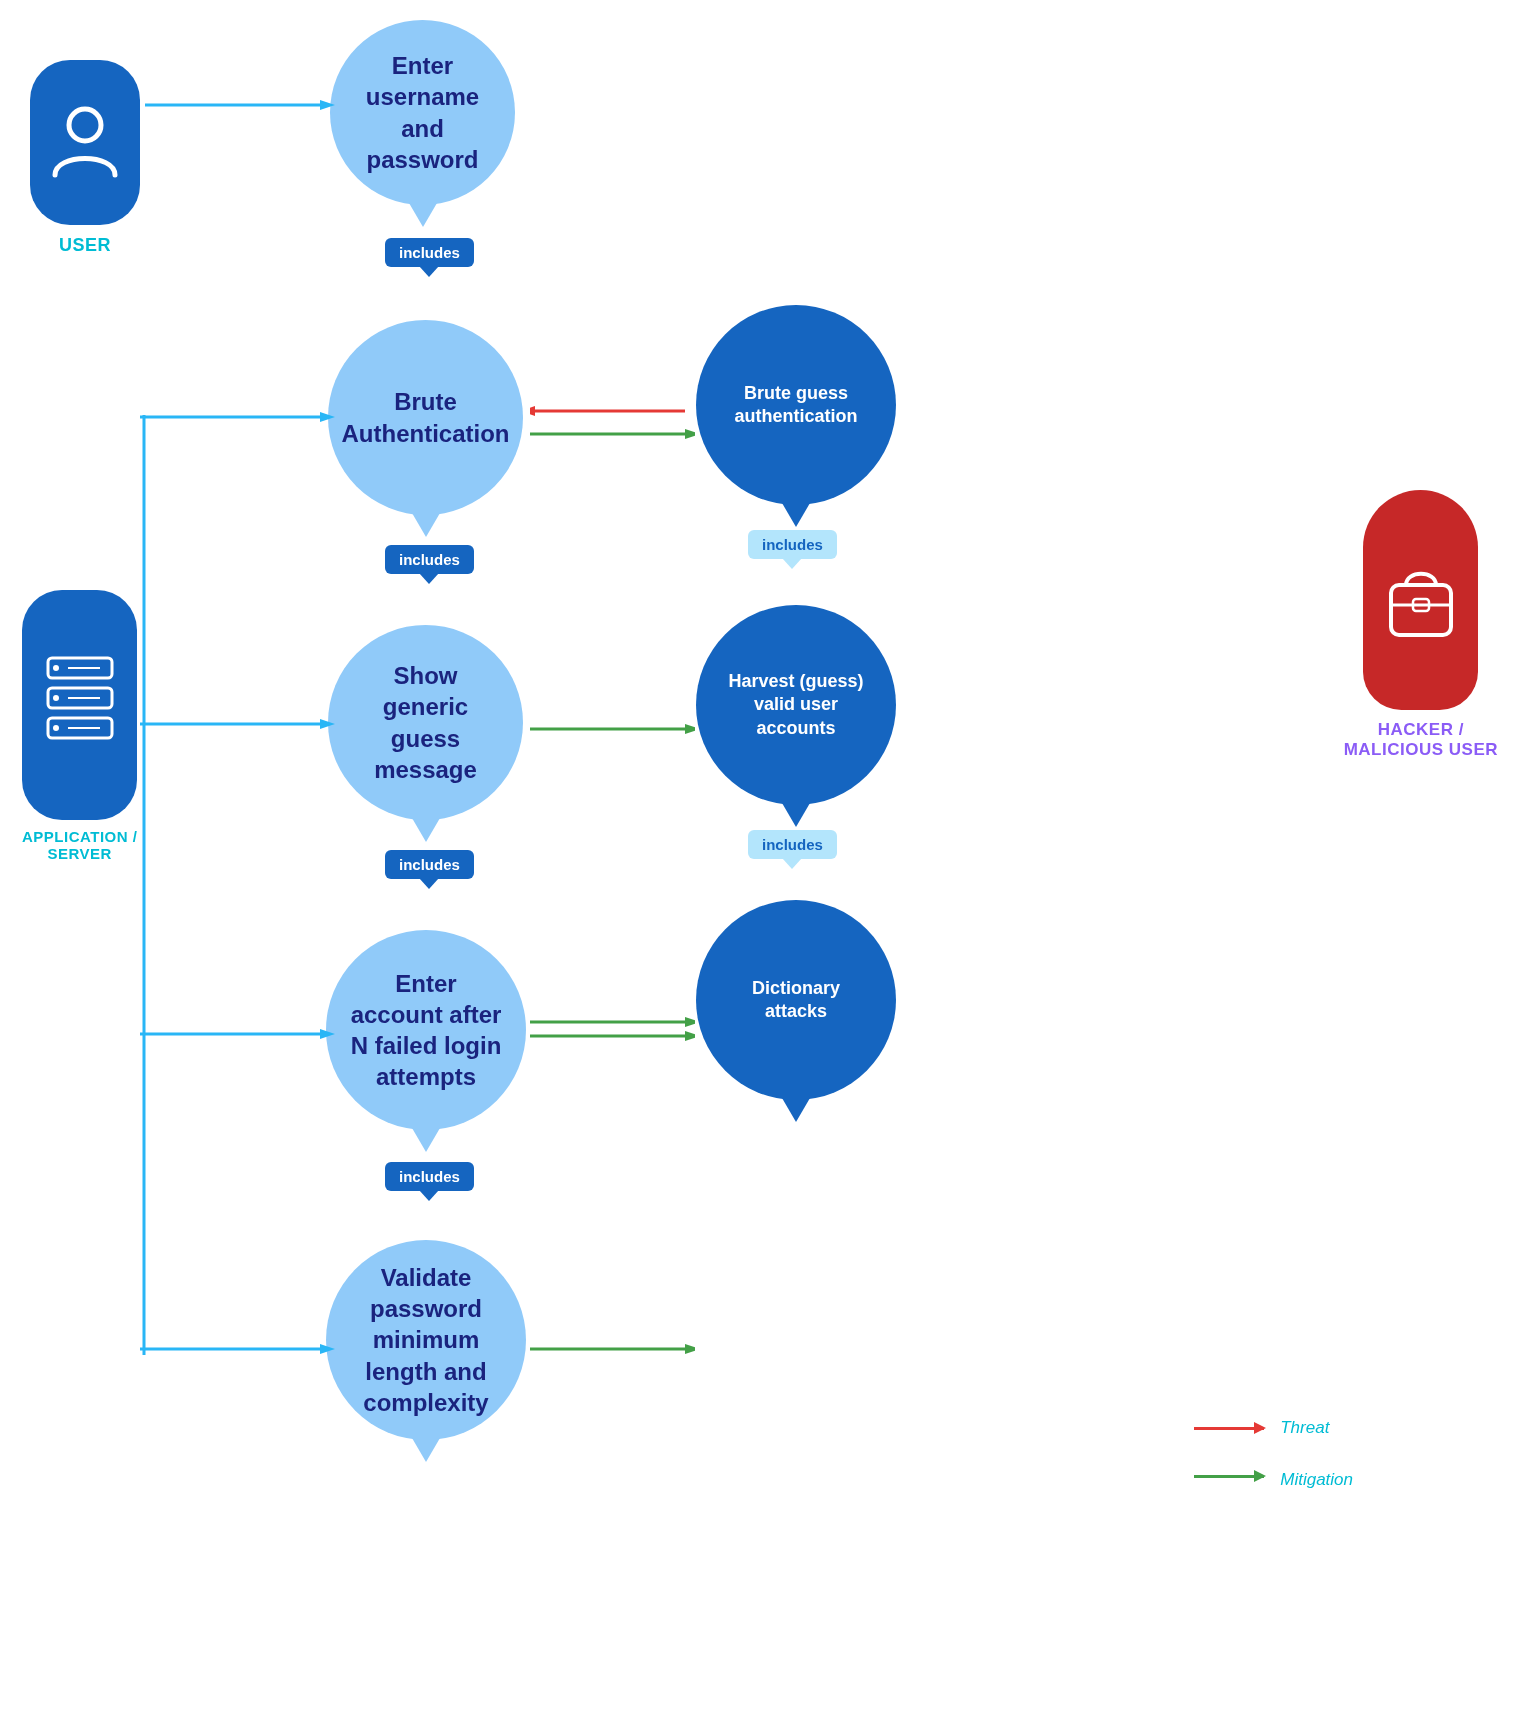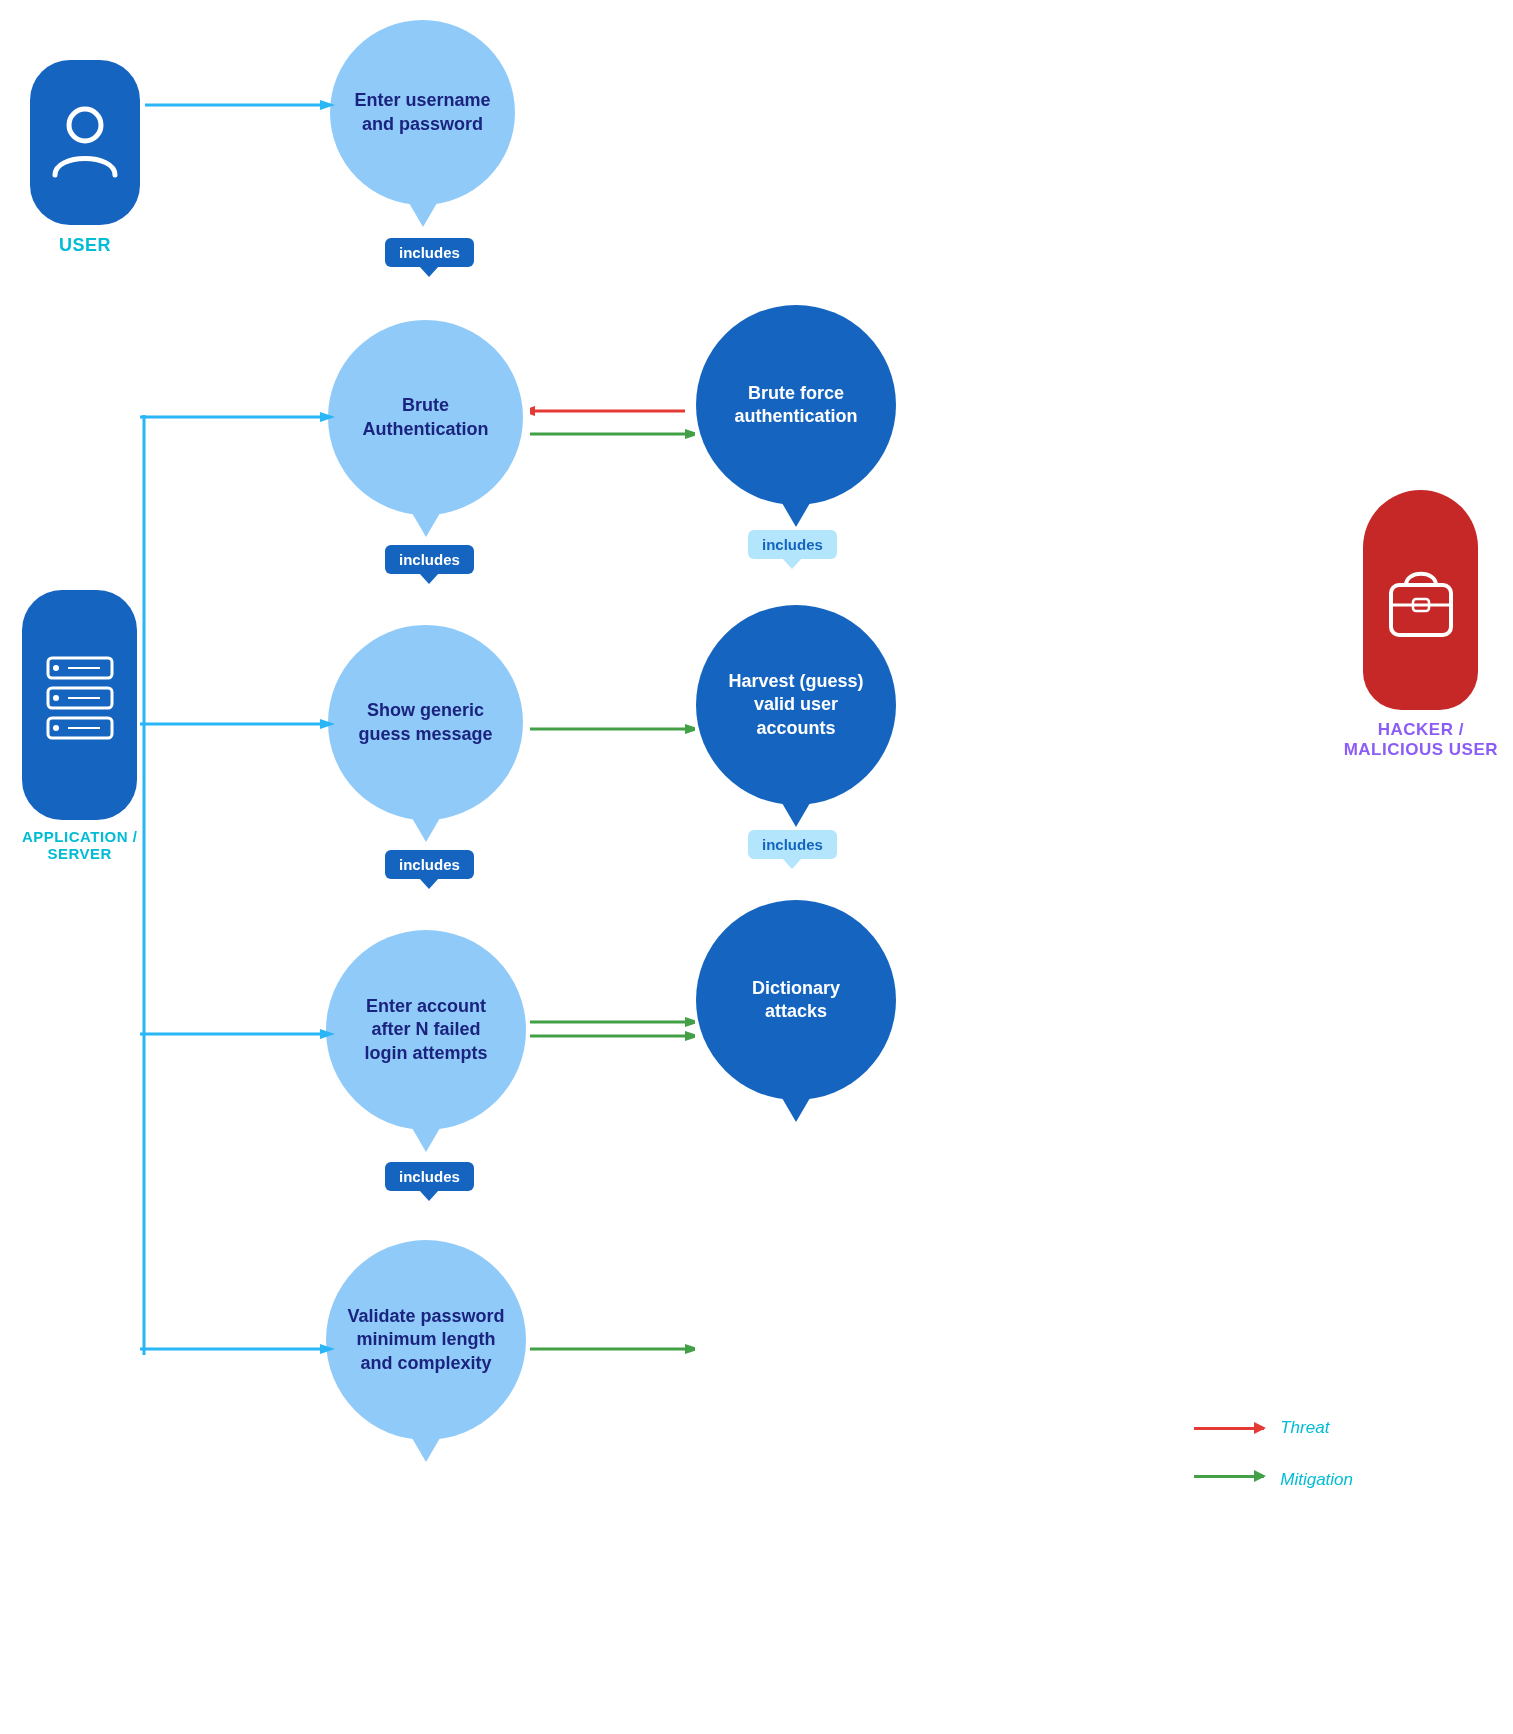--- a/index.html
+++ b/index.html
@@ -105,21 +105,21 @@
       left: 50%;
       transform: translateX(-50%);
       border-left: 14px solid transparent;
       border-right: 14px solid transparent;
     }
 
     
     .bubble-light {
       background: #90caf9;
       color: #1a237e;
-      font-size: 18px;
+      font-size: 24px;
     }
     .bubble-light::after {
       border-top: 24px solid #90caf9;
     }
 
     
     .bubble-dark {
       background: #1565c0;
       color: #fff;
       font-size: 18px;
@@ -270,21 +270,21 @@
     <line x1="155" y1="9" x2="5" y2="9" stroke="#e53935" stroke-width="3"></line>
     <polygon points="5,4 -10,9 5,14" fill="#e53935"></polygon>
   </svg>
 
   <svg style="position:absolute; left:530px; top:425px;" width="165" height="18">
     <line x1="0" y1="9" x2="155" y2="9" stroke="#43a047" stroke-width="3"></line>
     <polygon points="155,4 170,9 155,14" fill="#43a047"></polygon>
   </svg>
 
   <div class="bubble bubble-dark" style="width:200px; height:200px; left:696px; top:305px;">
-    <span style="padding:24px;">Brute force authentication</span>
+    <span style="padding:24px;">Brute guess authentication</span>
   </div>
 
   <div class="includes-badge includes-badge-light" style="left:748px; top:530px;">
     <span>includes</span>
   </div>
 
   <div class="includes-badge" style="left:385px; top:545px;">
     <span>includes</span>
   </div>
 

